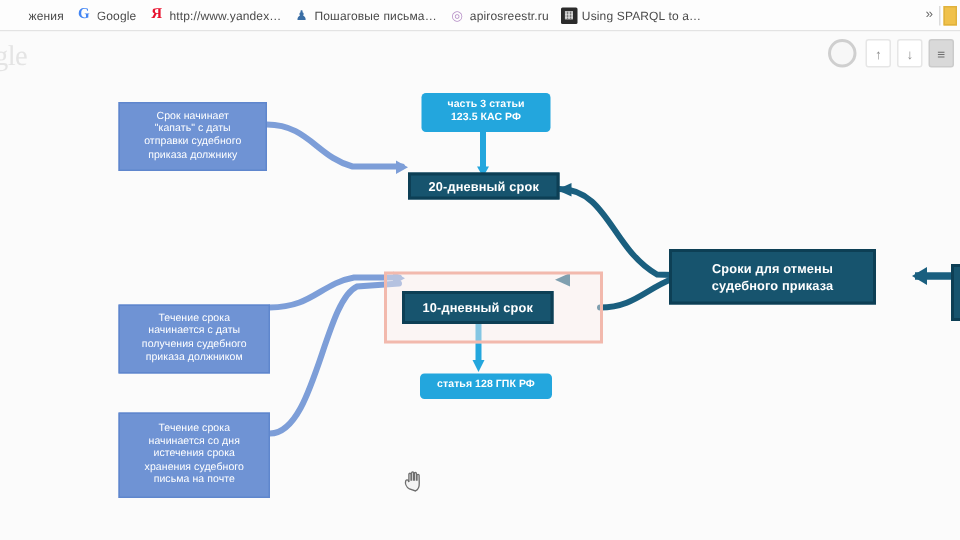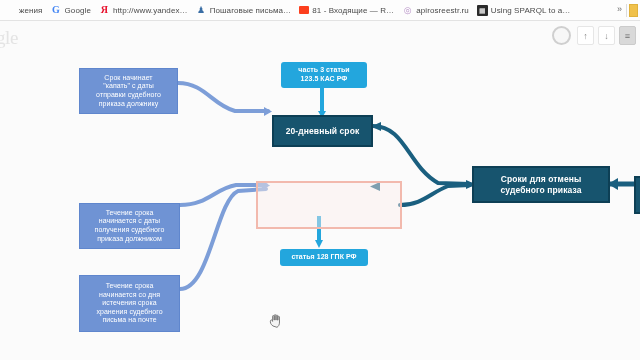--- a/index.html
+++ b/index.html
@@ -176,24 +176,20 @@
       <span class="bm-ico ico-yandex">Я</span>
       <span class="bm-label">http://www.yandex…</span>
     </div>
 
     <div class="bm">
       <span class="bm-ico ico-person">♟</span>
       <span class="bm-label">Пошаговые письма…</span>
     </div>
 
 
-    <div class="bm">
-      <span class="bm-ico ico-mail"></span>
-      <span class="bm-label">81 - Входящие — R…</span>
-    </div>
 
     <div class="bm">
       <span class="bm-ico ico-circle">◎</span>
       <span class="bm-label">apirosreestr.ru</span>
     </div>
 
     <div class="bm">
       <span class="bm-ico ico-sparql">▦</span>
       <span class="bm-label">Using SPARQL to a…</span>
     </div>
@@ -266,30 +262,33 @@
 истечения срока
 хранения судебного
 письма на почте</span>
       </div>
 
       <div class="node n-cyan" style="left:281px; top:41px; width:86px; height:26px;">
         <span style="white-space:pre-line;">часть 3 статьи
 123.5 КАС РФ</span>
       </div>
 
-      <div class="node n-navy" style="left:272px; top:94px; width:101px; height:32px;">
+      <div class="node n-navy" style="left:272px; top:94px; width:101px; height:18px;">
         <span>20-дневный срок</span>
       </div>
 
+      <div class="node n-navy" style="left:268px; top:173px; width:101px; height:22px;">
+        <span>10-дневный срок</span>
+      </div>
 
       <div class="node n-cyan" style="left:280px; top:228px; width:88px; height:17px;">
         <span>статья 128 ГПК РФ</span>
       </div>
 
-      <div class="node n-navy" style="left:472px; top:145px; width:138px; height:37px;">
+      <div class="node n-navy" style="left:446px; top:145px; width:138px; height:37px;">
         <span style="white-space:pre-line;">Сроки для отмены
 судебного приказа</span>
       </div>
 
       <div class="clip-right"></div>
 
       <div class="hand-cursor">
         <svg width="14" height="16" viewBox="0 0 14 16">
           <path d="M4 13 C1.5 11.5 1 9 1.5 7.5 C2 6.6 3 6.8 3.3 7.6 L3.6 8.4 L3.6 3.2 C3.6 2.3 5 2.3 5 3.2 L5 7 L5.4 7 L5.4 2.3 C5.4 1.4 6.8 1.4 6.8 2.3 L6.8 7 L7.2 7 L7.2 2.7 C7.2 1.8 8.6 1.8 8.6 2.7 L8.6 7.1 L9 7.1 L9 3.9 C9 3 10.4 3 10.4 3.9 L10.5 9 C10.6 11.6 9.4 13.6 8 14.3 Z" fill="#f4f4f4" stroke="#6f6f6f" stroke-width="0.9"></path>
         </svg>

